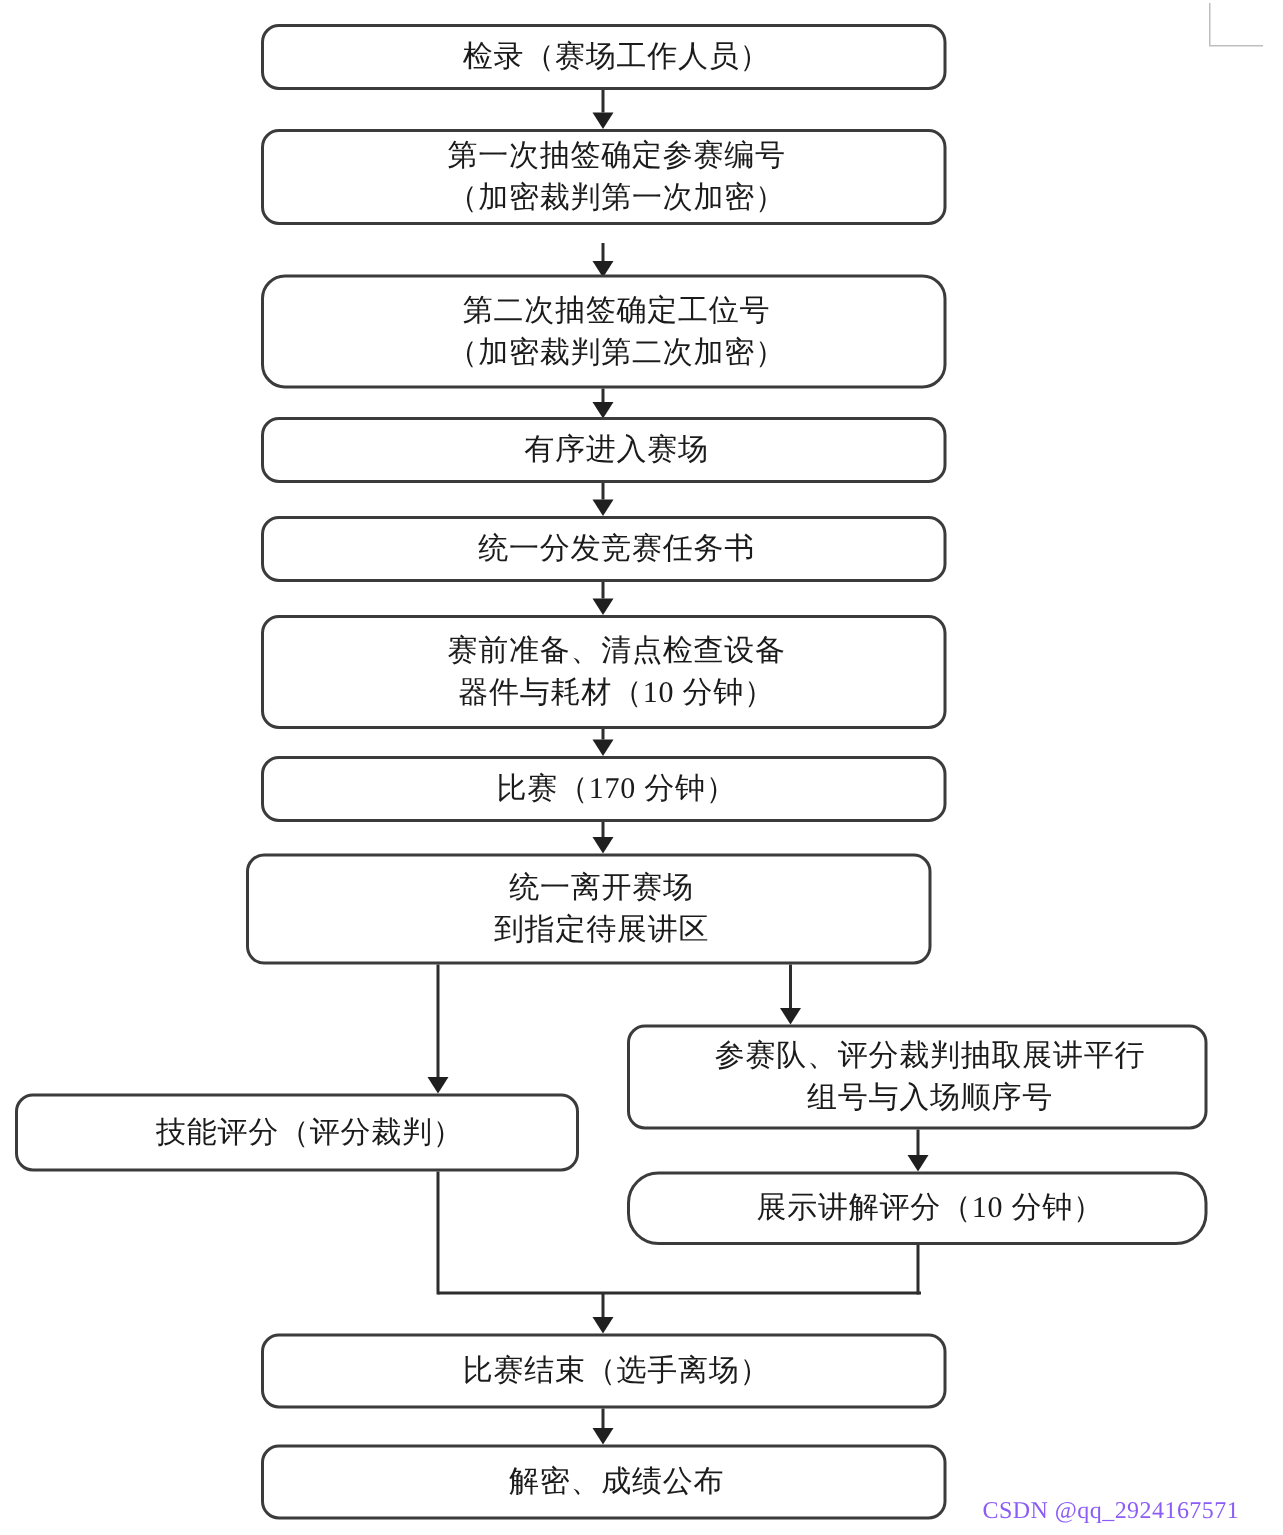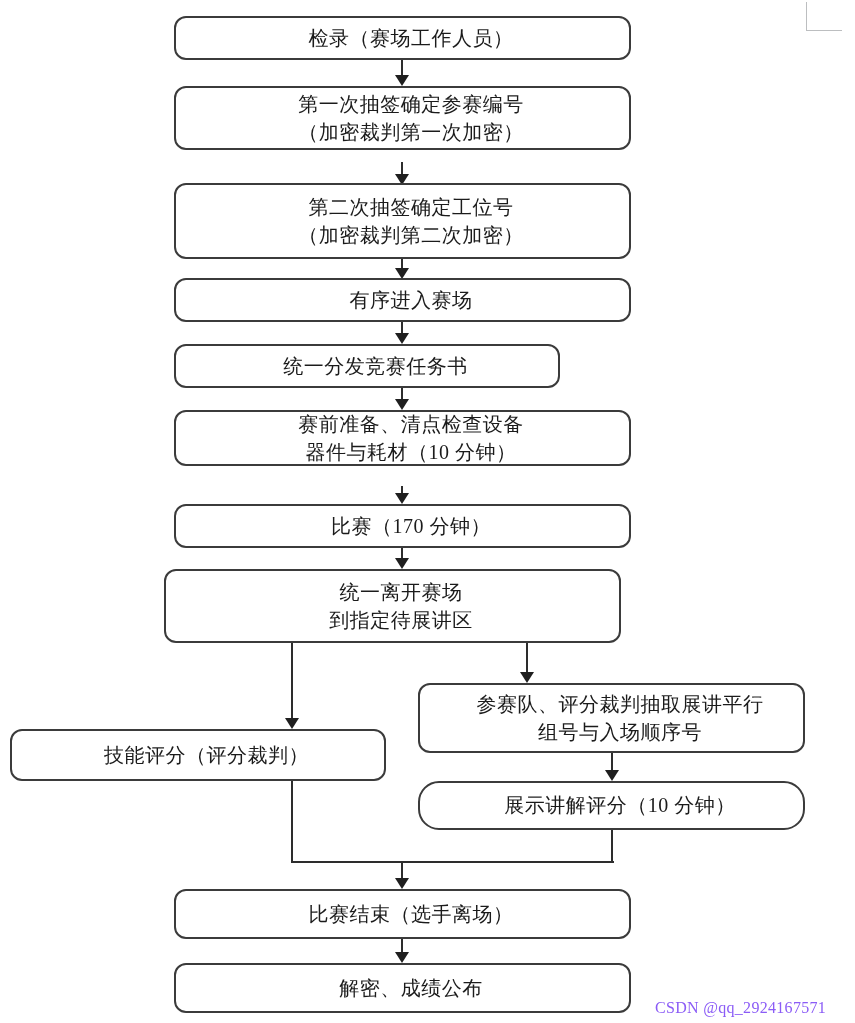--- a/index.html
+++ b/index.html
@@ -103,31 +103,31 @@
 
 <div id="canvas">
   <div id="nodes-layer">
       <div class="node" style="left: 174px; top: 16px; width: 457px; height: 44px;">
         <span class="lines">检录（赛场工作人员）</span>
       </div>
       <div class="node" style="left: 174px; top: 86px; width: 457px; height: 64px;">
         <span class="lines">第一次抽签确定参赛编号
 （加密裁判第一次加密）</span>
       </div>
-      <div class="node" style="left: 174px; top: 183px; width: 457px; height: 76px;">
+      <div class="node" style="left: 174px; top: 183px; width: 457px; height: 76px; border-radius: 16px;">
         <span class="lines">第二次抽签确定工位号
 （加密裁判第二次加密）</span>
       </div>
       <div class="node" style="left: 174px; top: 278px; width: 457px; height: 44px;">
         <span class="lines">有序进入赛场</span>
       </div>
-      <div class="node" style="left: 174px; top: 344px; width: 386px; height: 44px; text-align: center;">
+      <div class="node" style="left: 174px; top: 344px; width: 457px; height: 44px; text-align: center;">
         <span class="lines">统一分发竞赛任务书</span>
       </div>
-      <div class="node" style="left: 174px; top: 410px; width: 457px; height: 56px;">
+      <div class="node" style="left: 174px; top: 410px; width: 457px; height: 76px;">
         <span class="lines">赛前准备、清点检查设备
 器件与耗材（10 分钟）</span>
       </div>
       <div class="node" style="left: 174px; top: 504px; width: 457px; height: 44px;">
         <span class="lines">比赛（170 分钟）</span>
       </div>
       <div class="node" style="left: 164px; top: 569px; width: 457px; height: 74px;">
         <span class="lines">统一离开赛场
 到指定待展讲区</span>
       </div>

